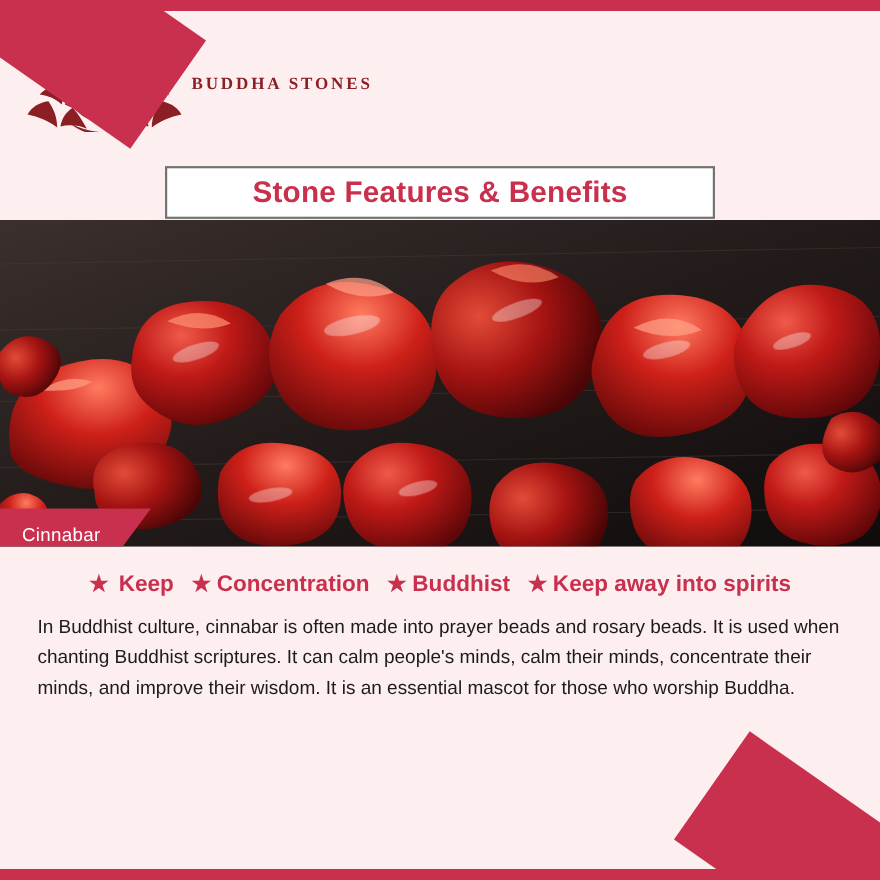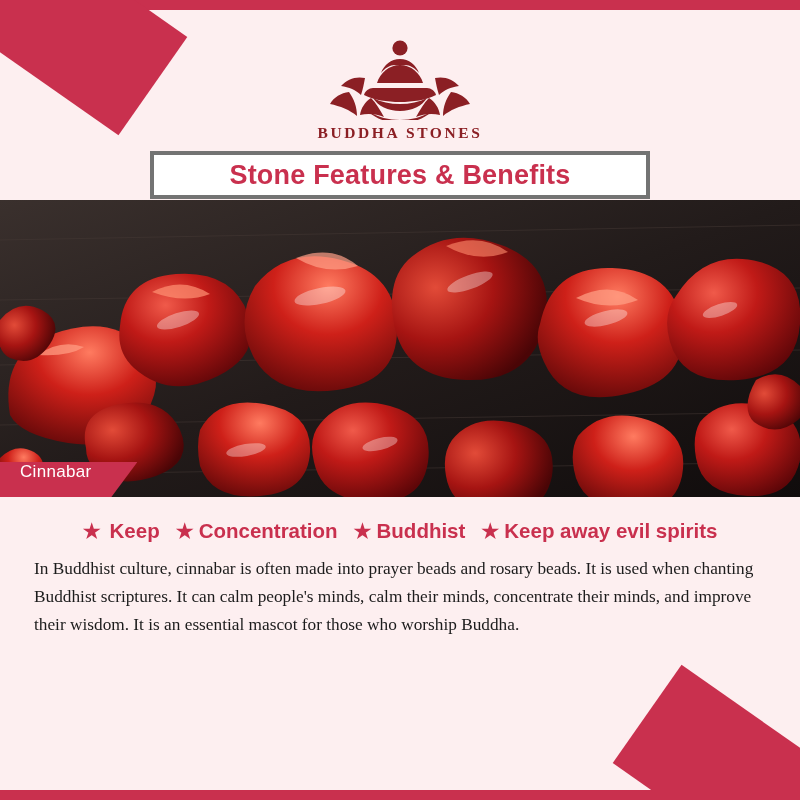--- a/index.html
+++ b/index.html
@@ -48,42 +48,43 @@
   
   .header {
     position:relative;
     height:185px;
     background:#fdeff0;
     text-align:center;
     padding-top:24px;
   }
   .logo-wrap {
     display:flex;
-    flex-direction:column;
+    flex-direction:row;
     align-items:center;
     gap:4px;
+    margin-left:20px;
   }
   .logo-svg { display:block; }
   .brand {
     font-family:"Liberation Serif", serif;
     font-size:15.5px;
     letter-spacing:2.6px;
     color:#8b1f24;
     font-weight:bold;
   }
 
   
   .ribbon {
     position:absolute;
     left:150px;
     top:141px;
     width:500px;
     height:48px;
     background:#ffffff;
-    border:4px solid #737373;
+    border:2px solid #737373;
     display:flex;
     align-items:center;
     justify-content:center;
     z-index:5;
   }
   .ribbon-text {
     font-family:"Liberation Sans", sans-serif;
     font-weight:bold;
     font-size:27px;
     color:#c9304e;
@@ -105,21 +106,21 @@
 
   
   .caption-tab {
     position:absolute;
     left:0;
     top:452px;
     height:35px;
     padding:0 46px 0 20px;
     background:#c9304e;
     display:flex;
-    align-items:flex-start;
+    align-items:flex-end;
     z-index:6;
     clip-path:polygon(0 0, 100% 0, calc(100% - 26px) 100%, 0 100%);
   }
   .caption-tab span {
     color:#fff;
     font-size:17px;
     letter-spacing:.3px;
   }
 
   
@@ -150,21 +151,20 @@
     white-space:nowrap;
   }
   .bullet .star { font-size:20px; line-height:1; }
   .bullet.first { gap:9px; }
 
   .body-copy {
     font-size:17.3px;
     line-height:1.62;
     color:#1c1c1c;
     text-align:left;
-    font-family:Liberation Serif, serif;
   }
 
   
   .bottom-strip {
     position:absolute;
     left:0; bottom:0;
     width:800px; height:10px;
     background:#c9304e;
     z-index:7;
   }
@@ -300,21 +300,21 @@
         <div class="bullet">
           <span class="star">★</span>
           <span>Concentration</span>
         </div>
         <div class="bullet">
           <span class="star">★</span>
           <span>Buddhist</span>
         </div>
         <div class="bullet">
           <span class="star">★</span>
-          <span>Keep away evil spirits</span>
+          <span>Keep away into spirits</span>
         </div>
       </div>
       <p class="body-copy">In Buddhist culture, cinnabar is often made into prayer beads and rosary beads. It is used when chanting Buddhist scriptures. It can calm people's minds, calm their minds, concentrate their minds, and improve their wisdom. It is an essential mascot for those who worship Buddha.</p>
     </div>
 
   </div>
 
   <div class="corner corner-tl"></div>
   <div class="corner corner-br"></div>
   <div class="bottom-strip"></div>

